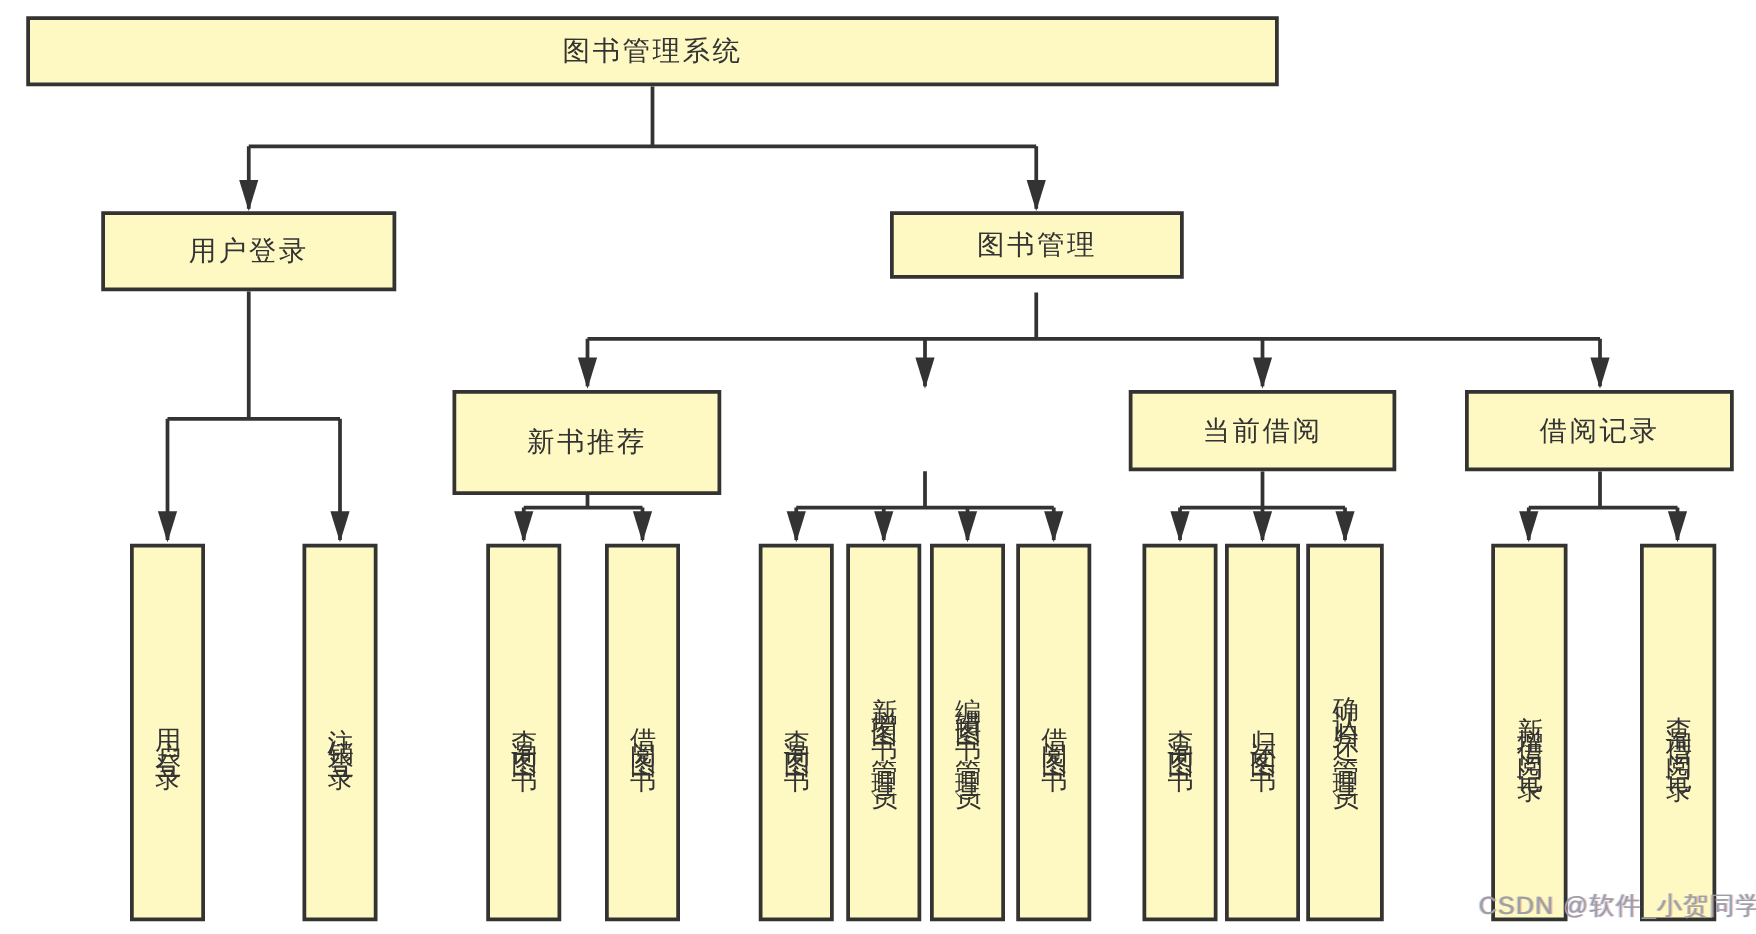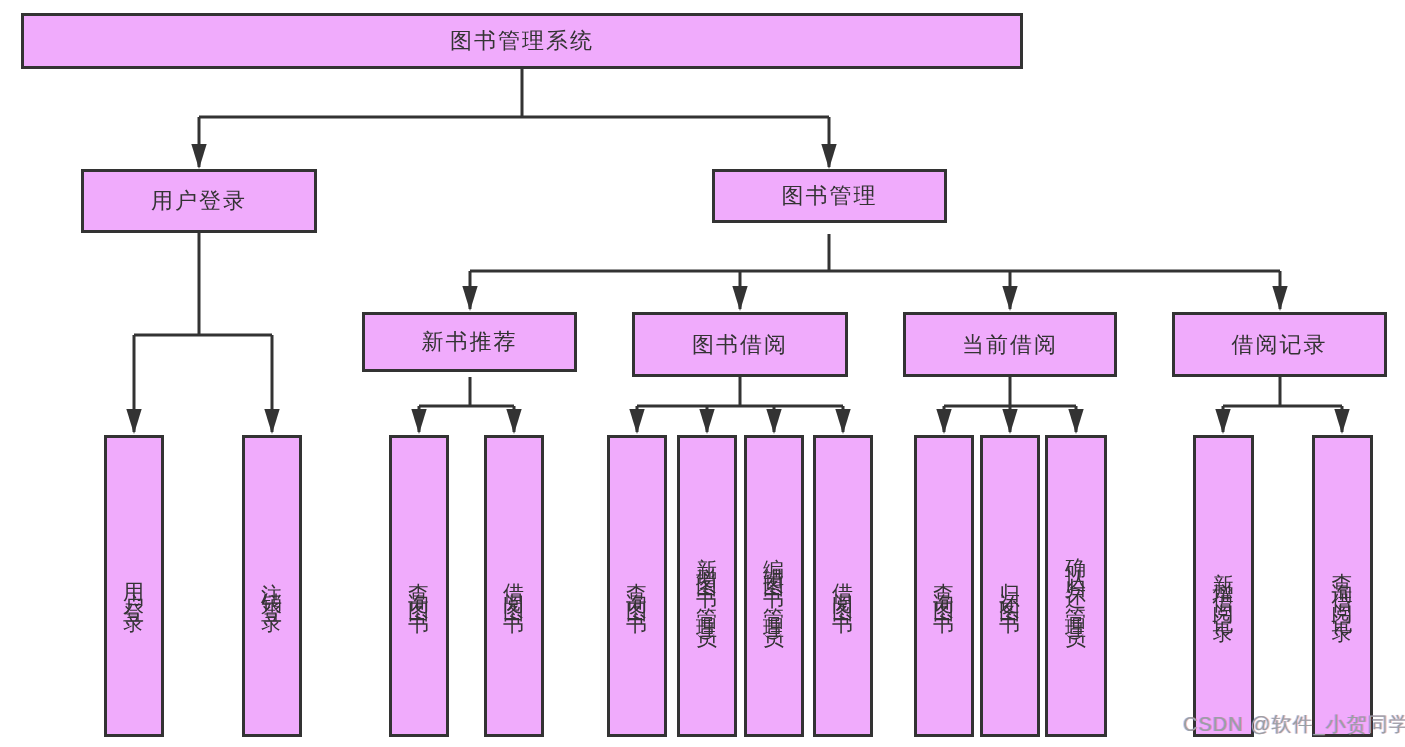--- a/index.html
+++ b/index.html
@@ -15,21 +15,21 @@
     width:1405px;height:747px;
     background:var(--bg-color);
     font-family:"Liberation Sans","DejaVu Sans",sans-serif;
     color:var(--text-color);
     overflow:hidden;
   }
   .connectors{position:absolute;left:0;top:0;width:1405px;height:747px;}
   .node{
     position:absolute;
     box-sizing:border-box;
-    background:#f0abfc;
+    background:#fef9c3;
     border:3px solid var(--box-border);
     display:flex;
     align-items:center;
     justify-content:center;
     font-size:22px;
     line-height:1;
     color:var(--text-color);
   }
   .node.h .lbl{letter-spacing:2px;white-space:nowrap;}
   .node.v{font-size:21px;}
@@ -98,25 +98,22 @@
     <span class="lbl">图书管理系统</span>
   </div>
 
   <div class="node h" style="left:81px;top:169px;width:236px;height:64px">
     <span class="lbl">用户登录</span>
   </div>
   <div class="node h" style="left:712px;top:169px;width:235px;height:54px">
     <span class="lbl">图书管理</span>
   </div>
 
-  <div class="node h" style="left:362px;top:312px;width:215px;height:60px">
+  <div class="node h" style="left:362px;top:312px;width:215px;height:84px">
     <span class="lbl">新书推荐</span>
-  </div>
-  <div class="node h" style="left:632px;top:312px;width:216px;height:65px">
-    <span class="lbl">图书借阅</span>
   </div>
   <div class="node h" style="left:1172px;top:312px;width:215px;height:65px">
     <span class="lbl">借阅记录</span>
   </div>
   <div class="node h" style="left:903px;top:312px;width:214px;height:65px">
     <span class="lbl">当前借阅</span>
   </div>
 
   <div class="node v" style="left:104px;top:435px;width:60px;height:302px">
     <span class="lbl">用户登录</span>

